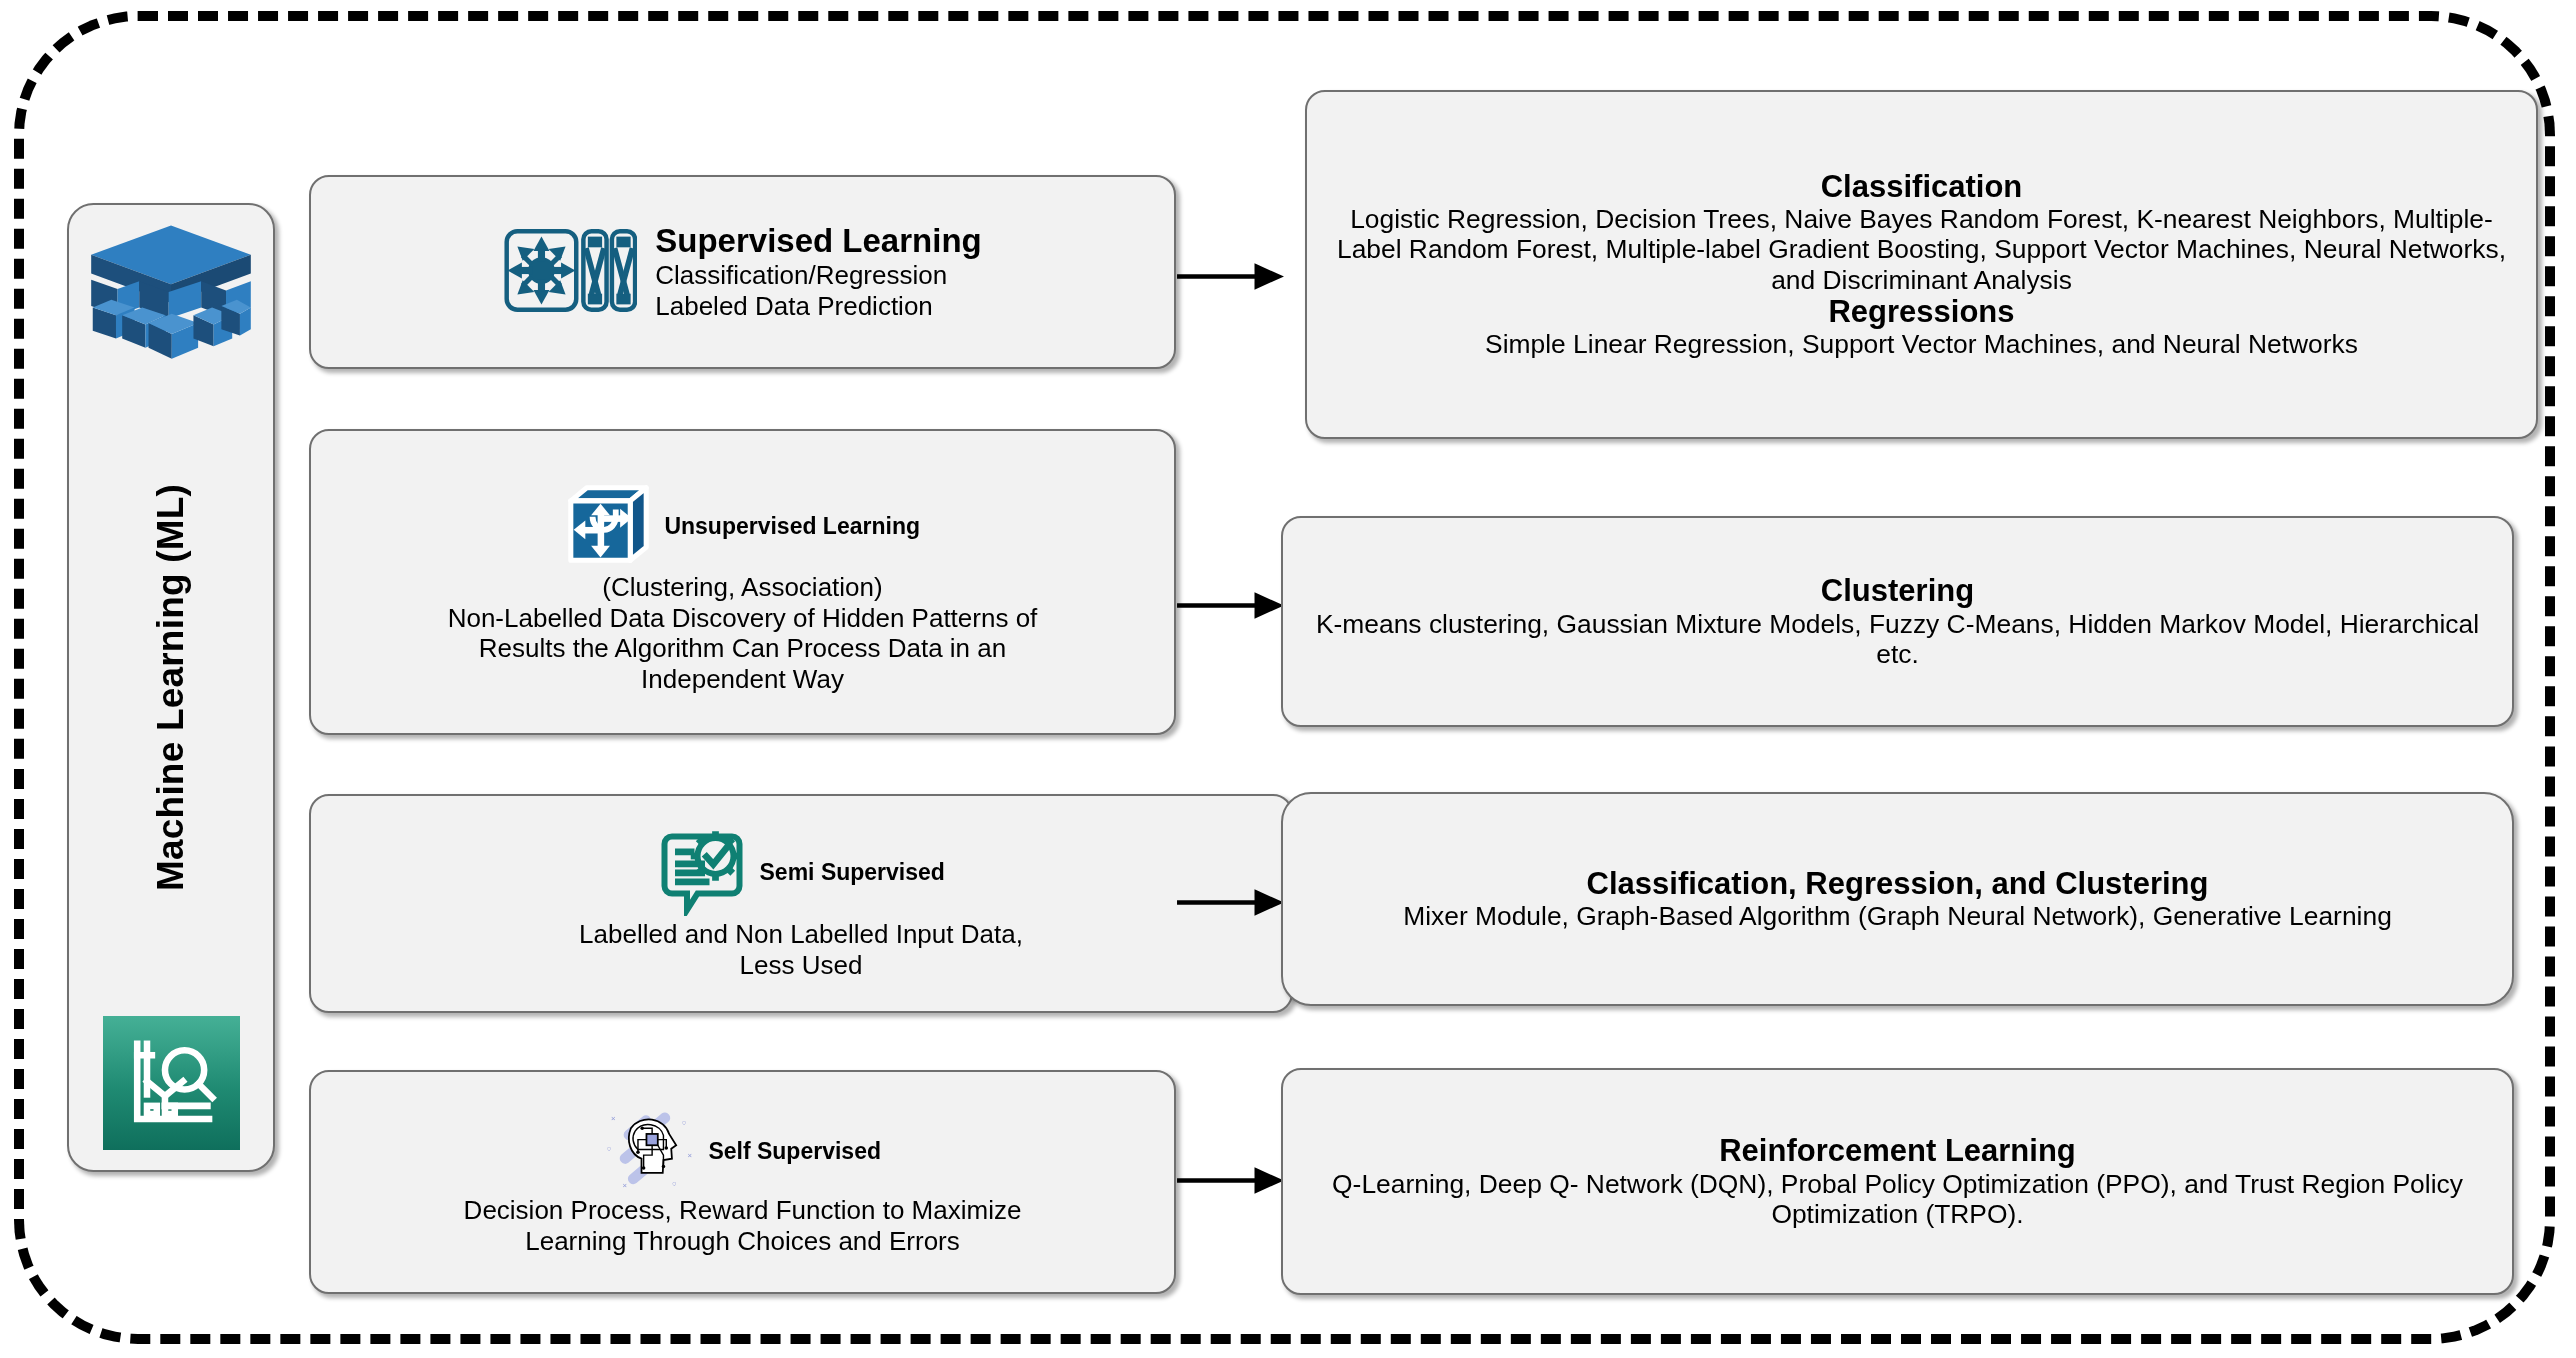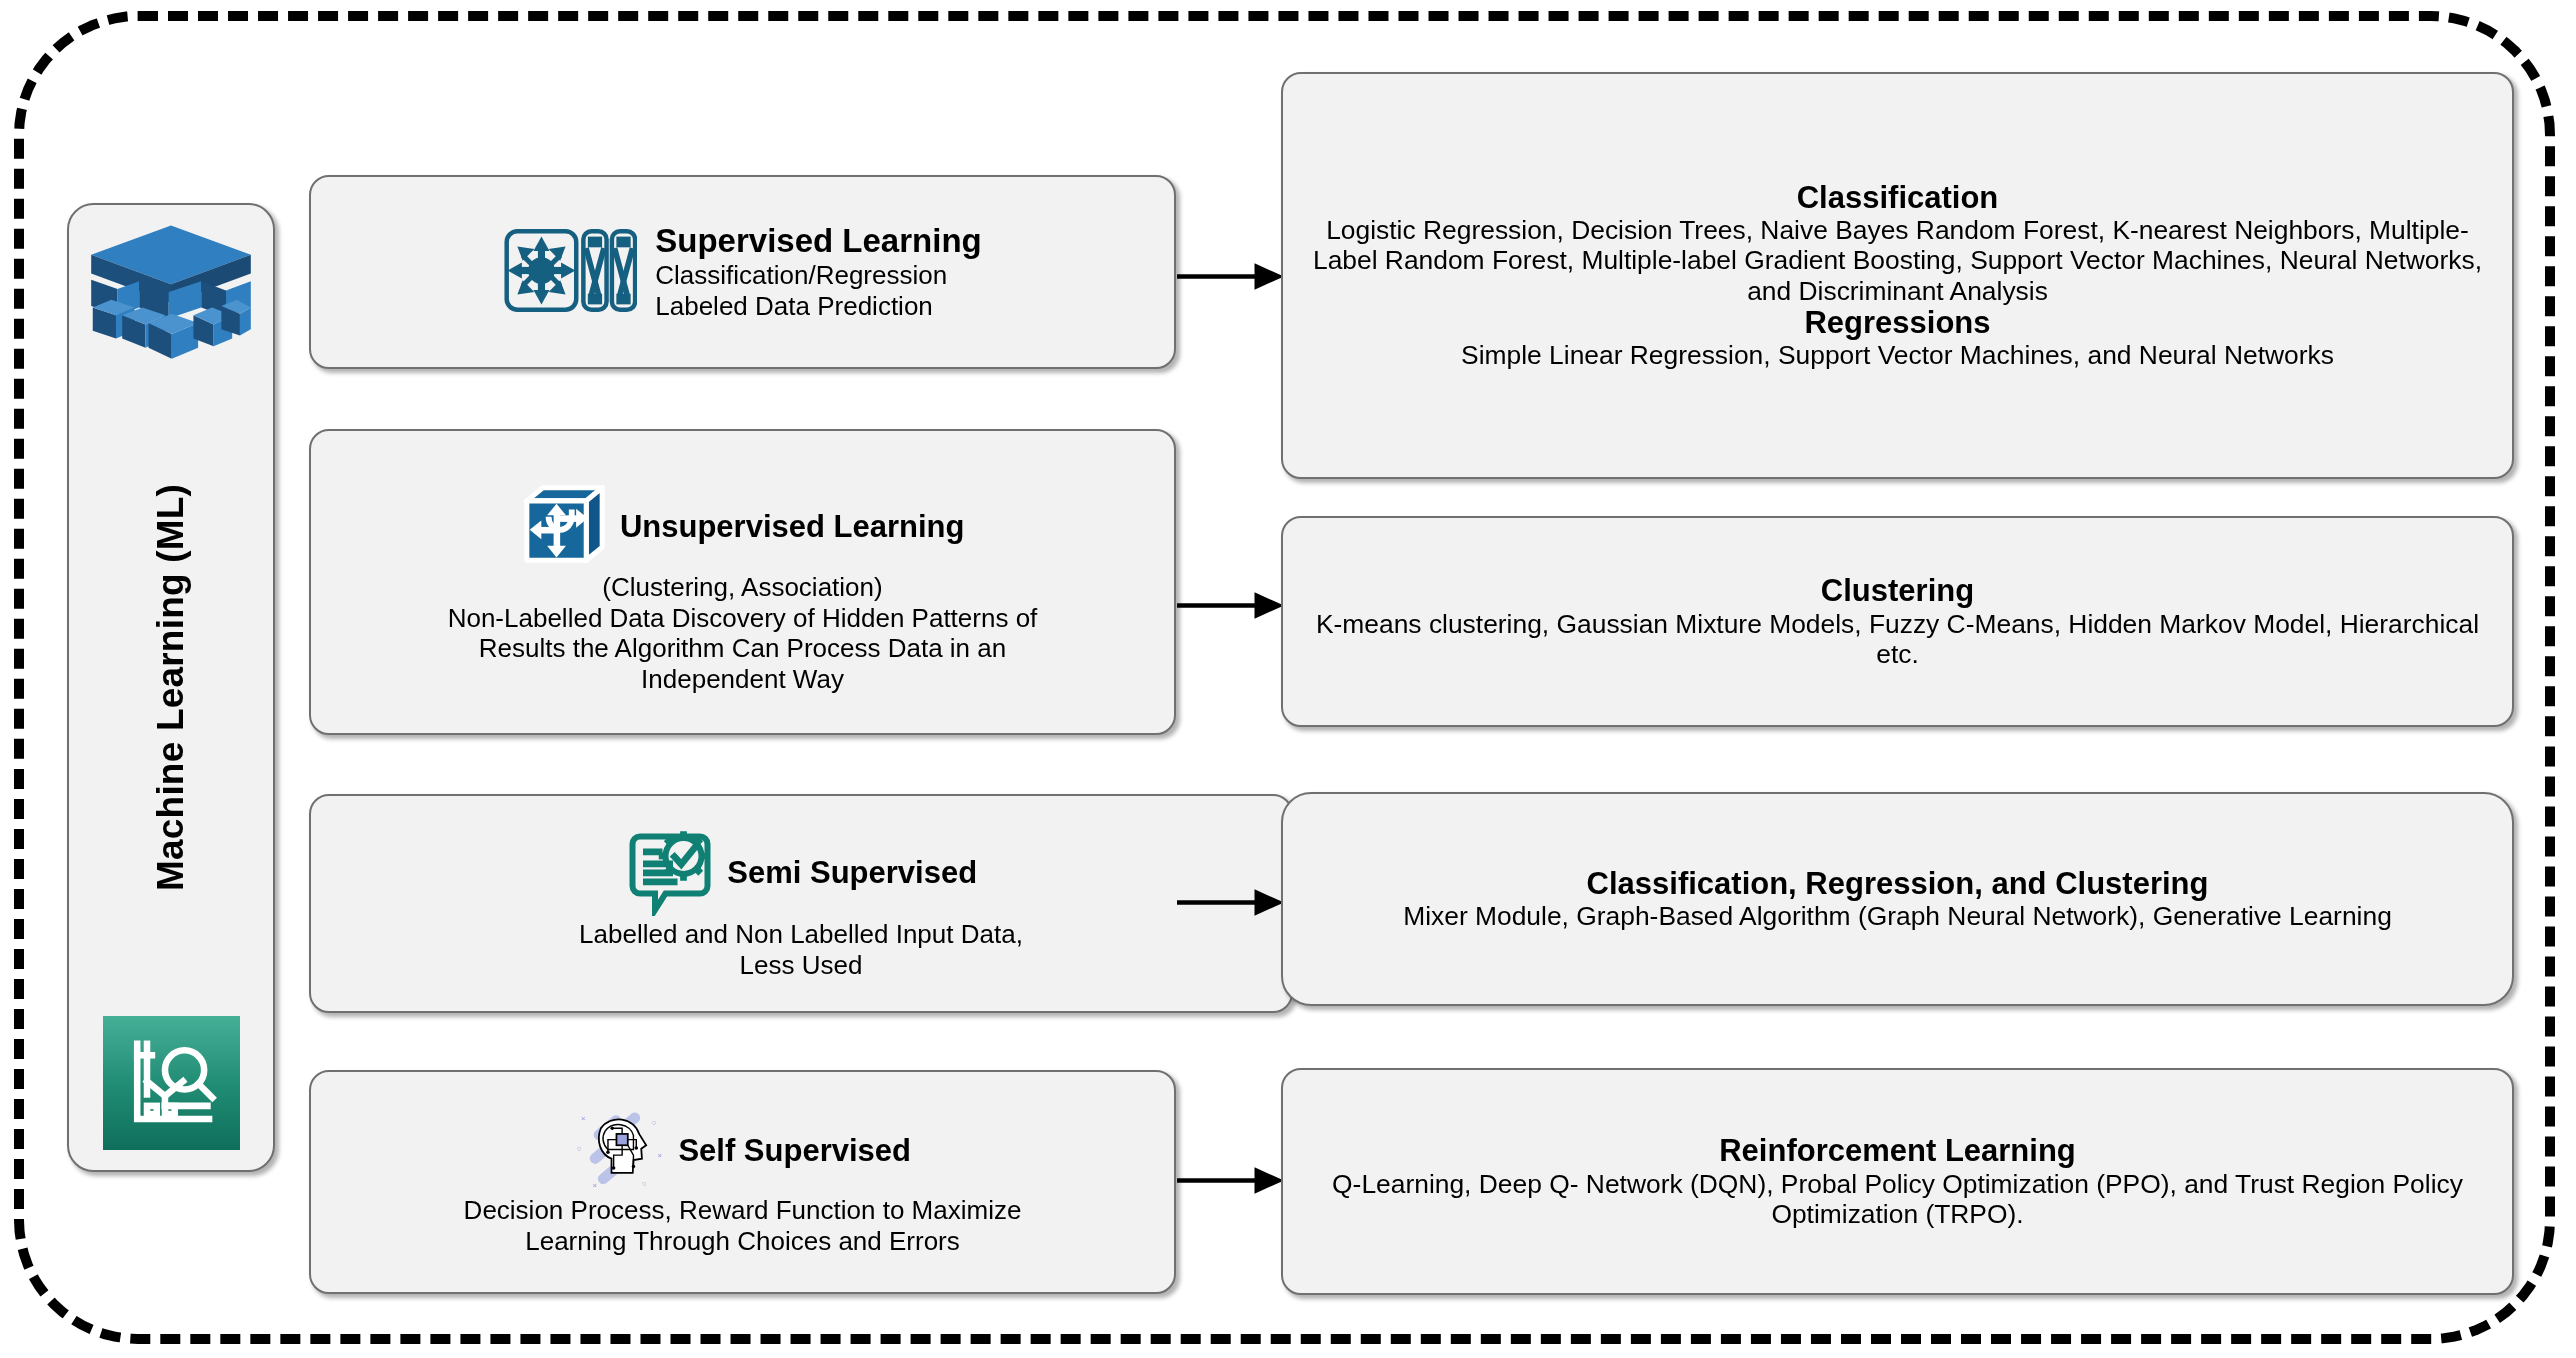--- a/index.html
+++ b/index.html
@@ -29,21 +29,21 @@
     font-size:37px;font-weight:bold;letter-spacing:0.2px;white-space:nowrap;
   }
   #ml-chart-icon{margin-bottom:20px;width:137px;height:134px;
     background:linear-gradient(180deg,#45b096 0%,#1f8a72 55%,#0f6f5c 100%);
     display:flex;align-items:center;justify-content:center;}
 
   
   .cat-card{left:309px;}
   .cat-card .cat-head{display:flex;align-items:center;justify-content:center;gap:12.4px;}
   .cat-icon{flex:0 0 auto;display:block;}
-  .cat-title{font-size:31px;font-weight:bold;white-space:nowrap;}
+  .cat-title{font-size:23px;font-weight:bold;white-space:nowrap;}
   .cat-body{font-size:26px;line-height:1.18;text-align:center;padding:0 11px;}
   .cat-sub{font-size:26px;line-height:1.2;text-align:center;}
 
   #card-supervised{top:175px;width:867px;height:194px;}
   #card-supervised .inner{display:flex;align-items:center;justify-content:center;
      height:100%;gap:18px;padding:0 20px;box-sizing:border-box;}
   #card-supervised .txt{display:flex;flex-direction:column;align-items:flex-start;}
   #card-supervised .cat-title{font-size:33px;}
   #card-supervised .cat-body{text-align:left;padding:0;}
 
@@ -52,21 +52,21 @@
   #card-self{top:1070px;width:867px;height:224px;}
 
   .stack{display:flex;flex-direction:column;align-items:center;height:100%;
          justify-content:center;box-sizing:border-box;padding:4.7px 12.4px;}
 
   
   .det{left:1281px;width:1233px;display:flex;flex-direction:column;
        align-items:center;justify-content:center;padding:7.8px 20px;box-sizing:border-box;}
   .det-title{font-size:31px;font-weight:bold;text-align:center;line-height:1.12;}
   .det-text{font-size:26.4px;text-align:center;line-height:1.14;}
-  #det-classification{top:72px;height:407px;}
+  #det-classification{top:90px;height:349px;margin-left:24px;}
   #det-clustering{top:516px;height:211px;}
   #det-semi{top:792px;height:214px;border-radius:30px;}
   #det-rl{top:1068px;height:227px;}
 
   
   .arrow{position:absolute;height:31px;left:1177px;width:107px;}
   .arrow svg{display:block;}
   #arrow-1{top:261px;}
   #arrow-2{top:590px;}
   #arrow-3{top:887px;}

